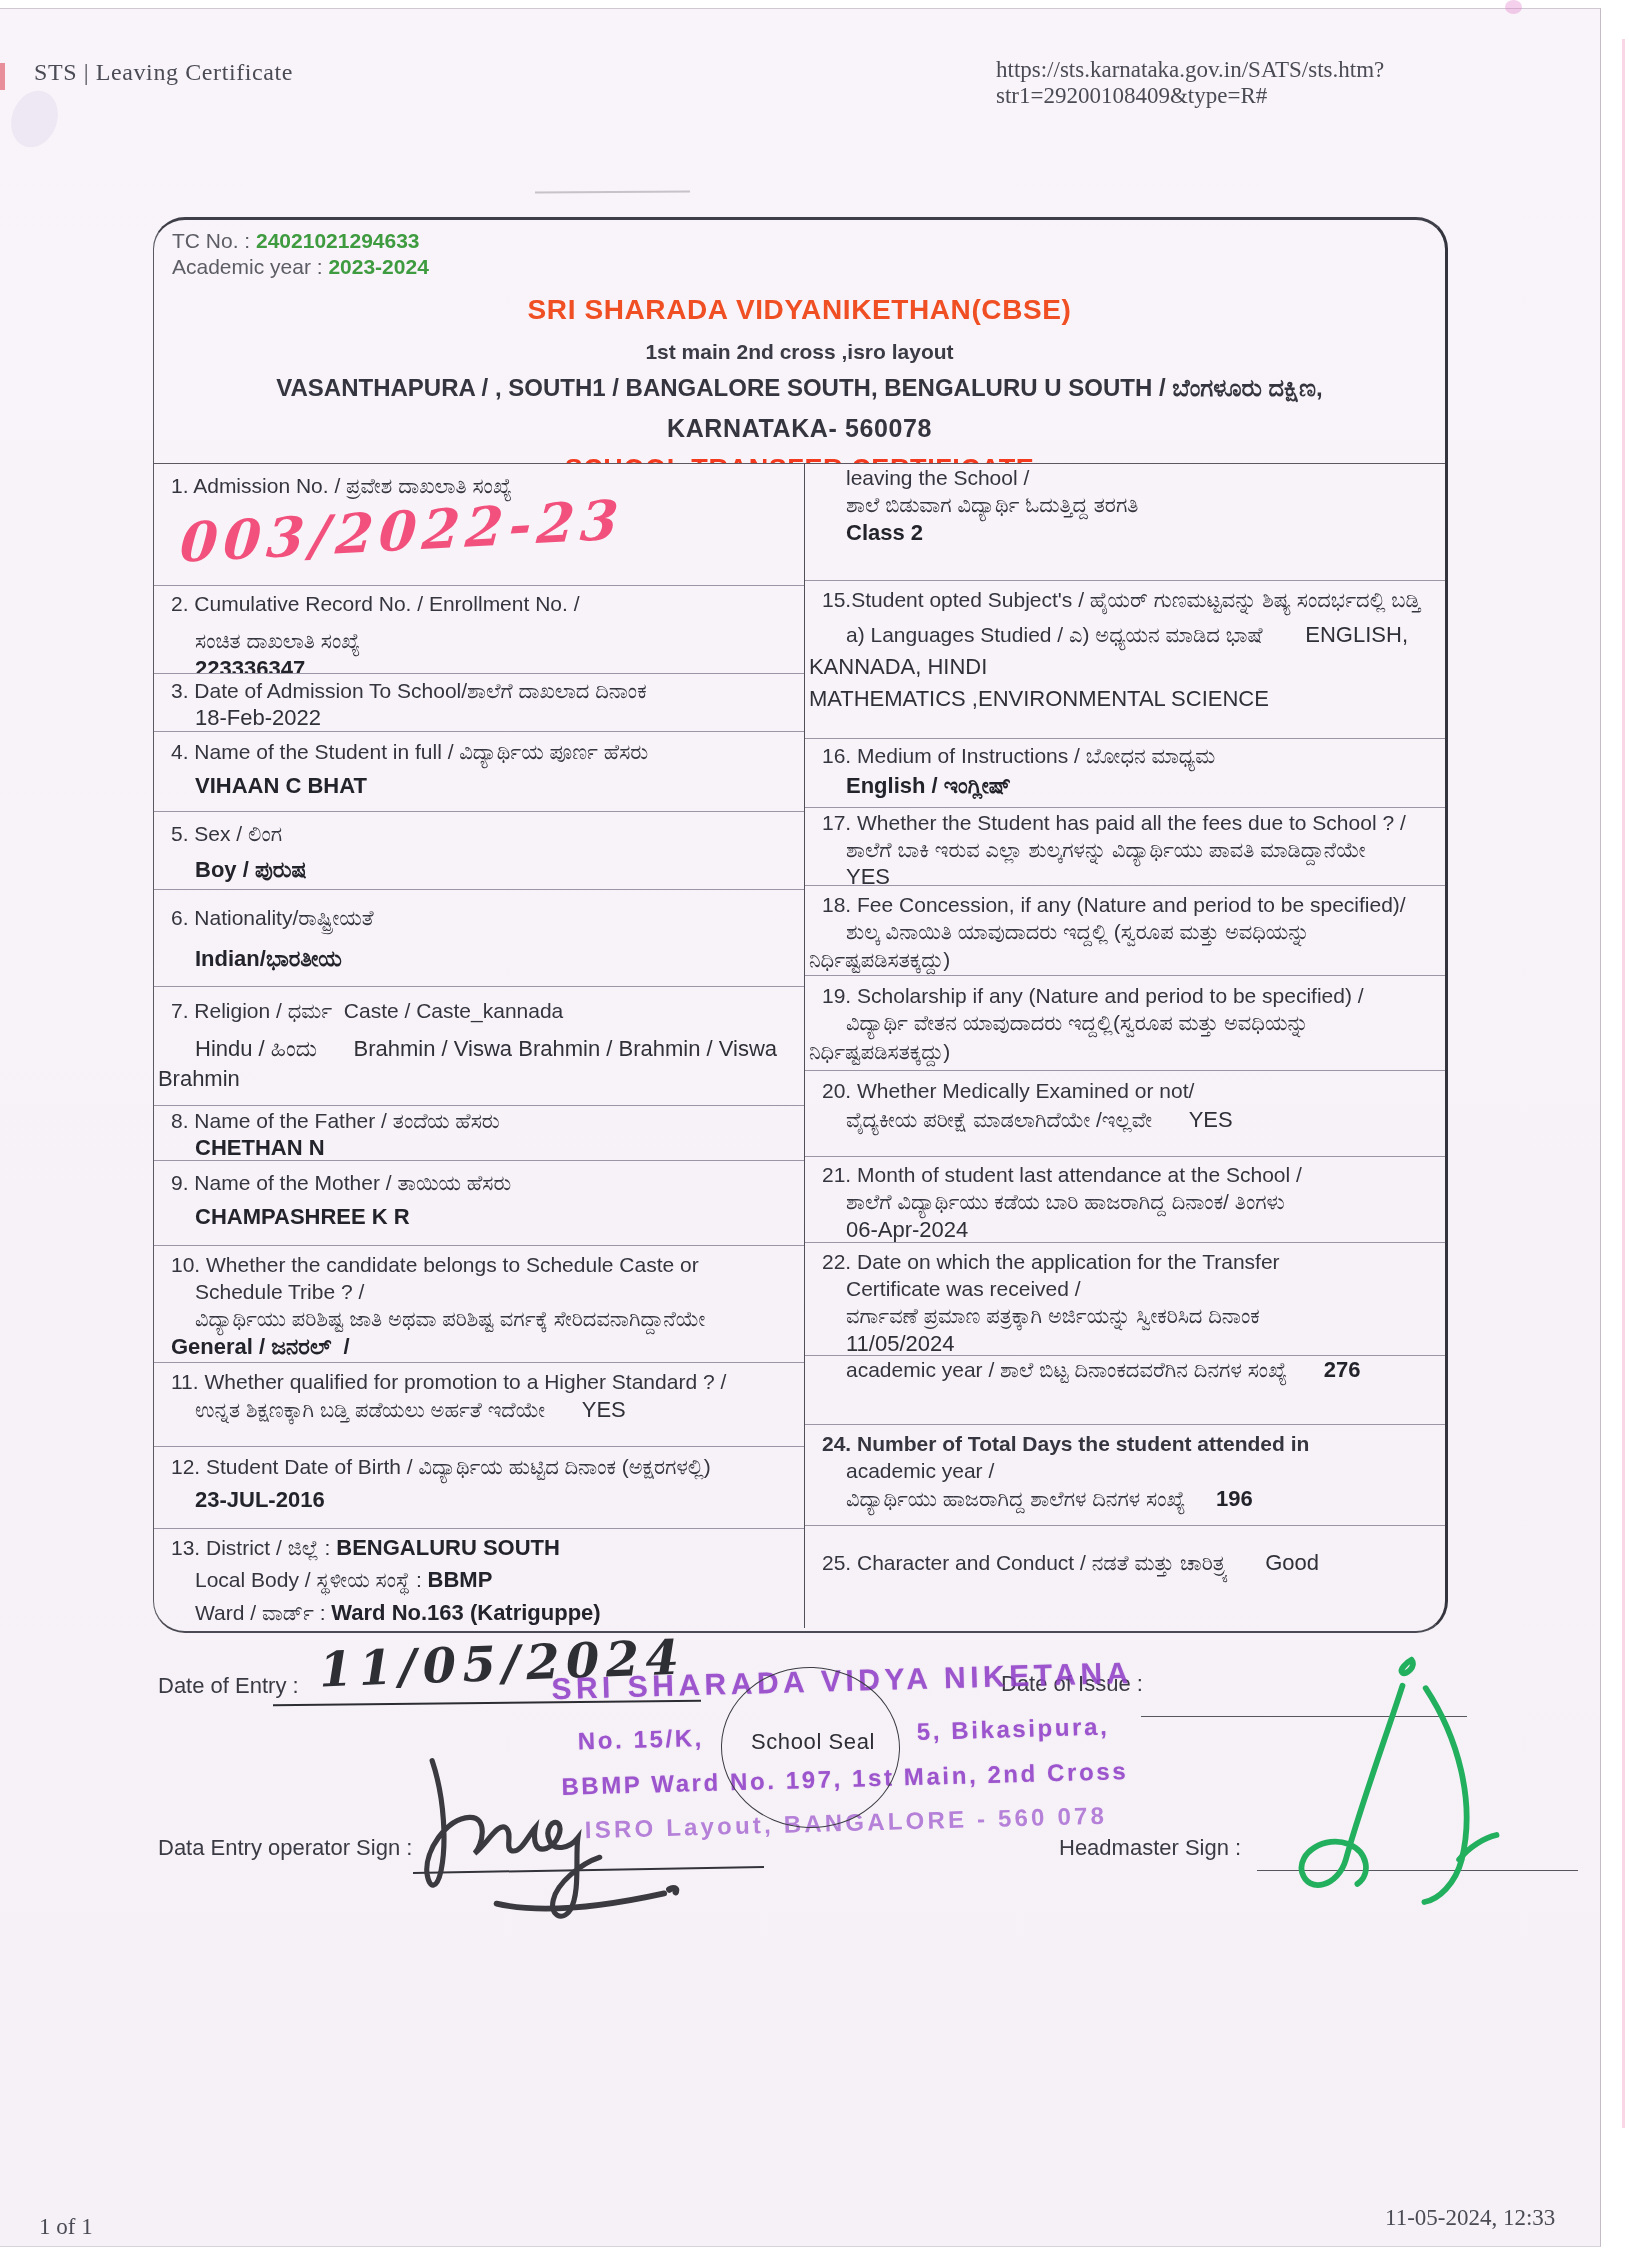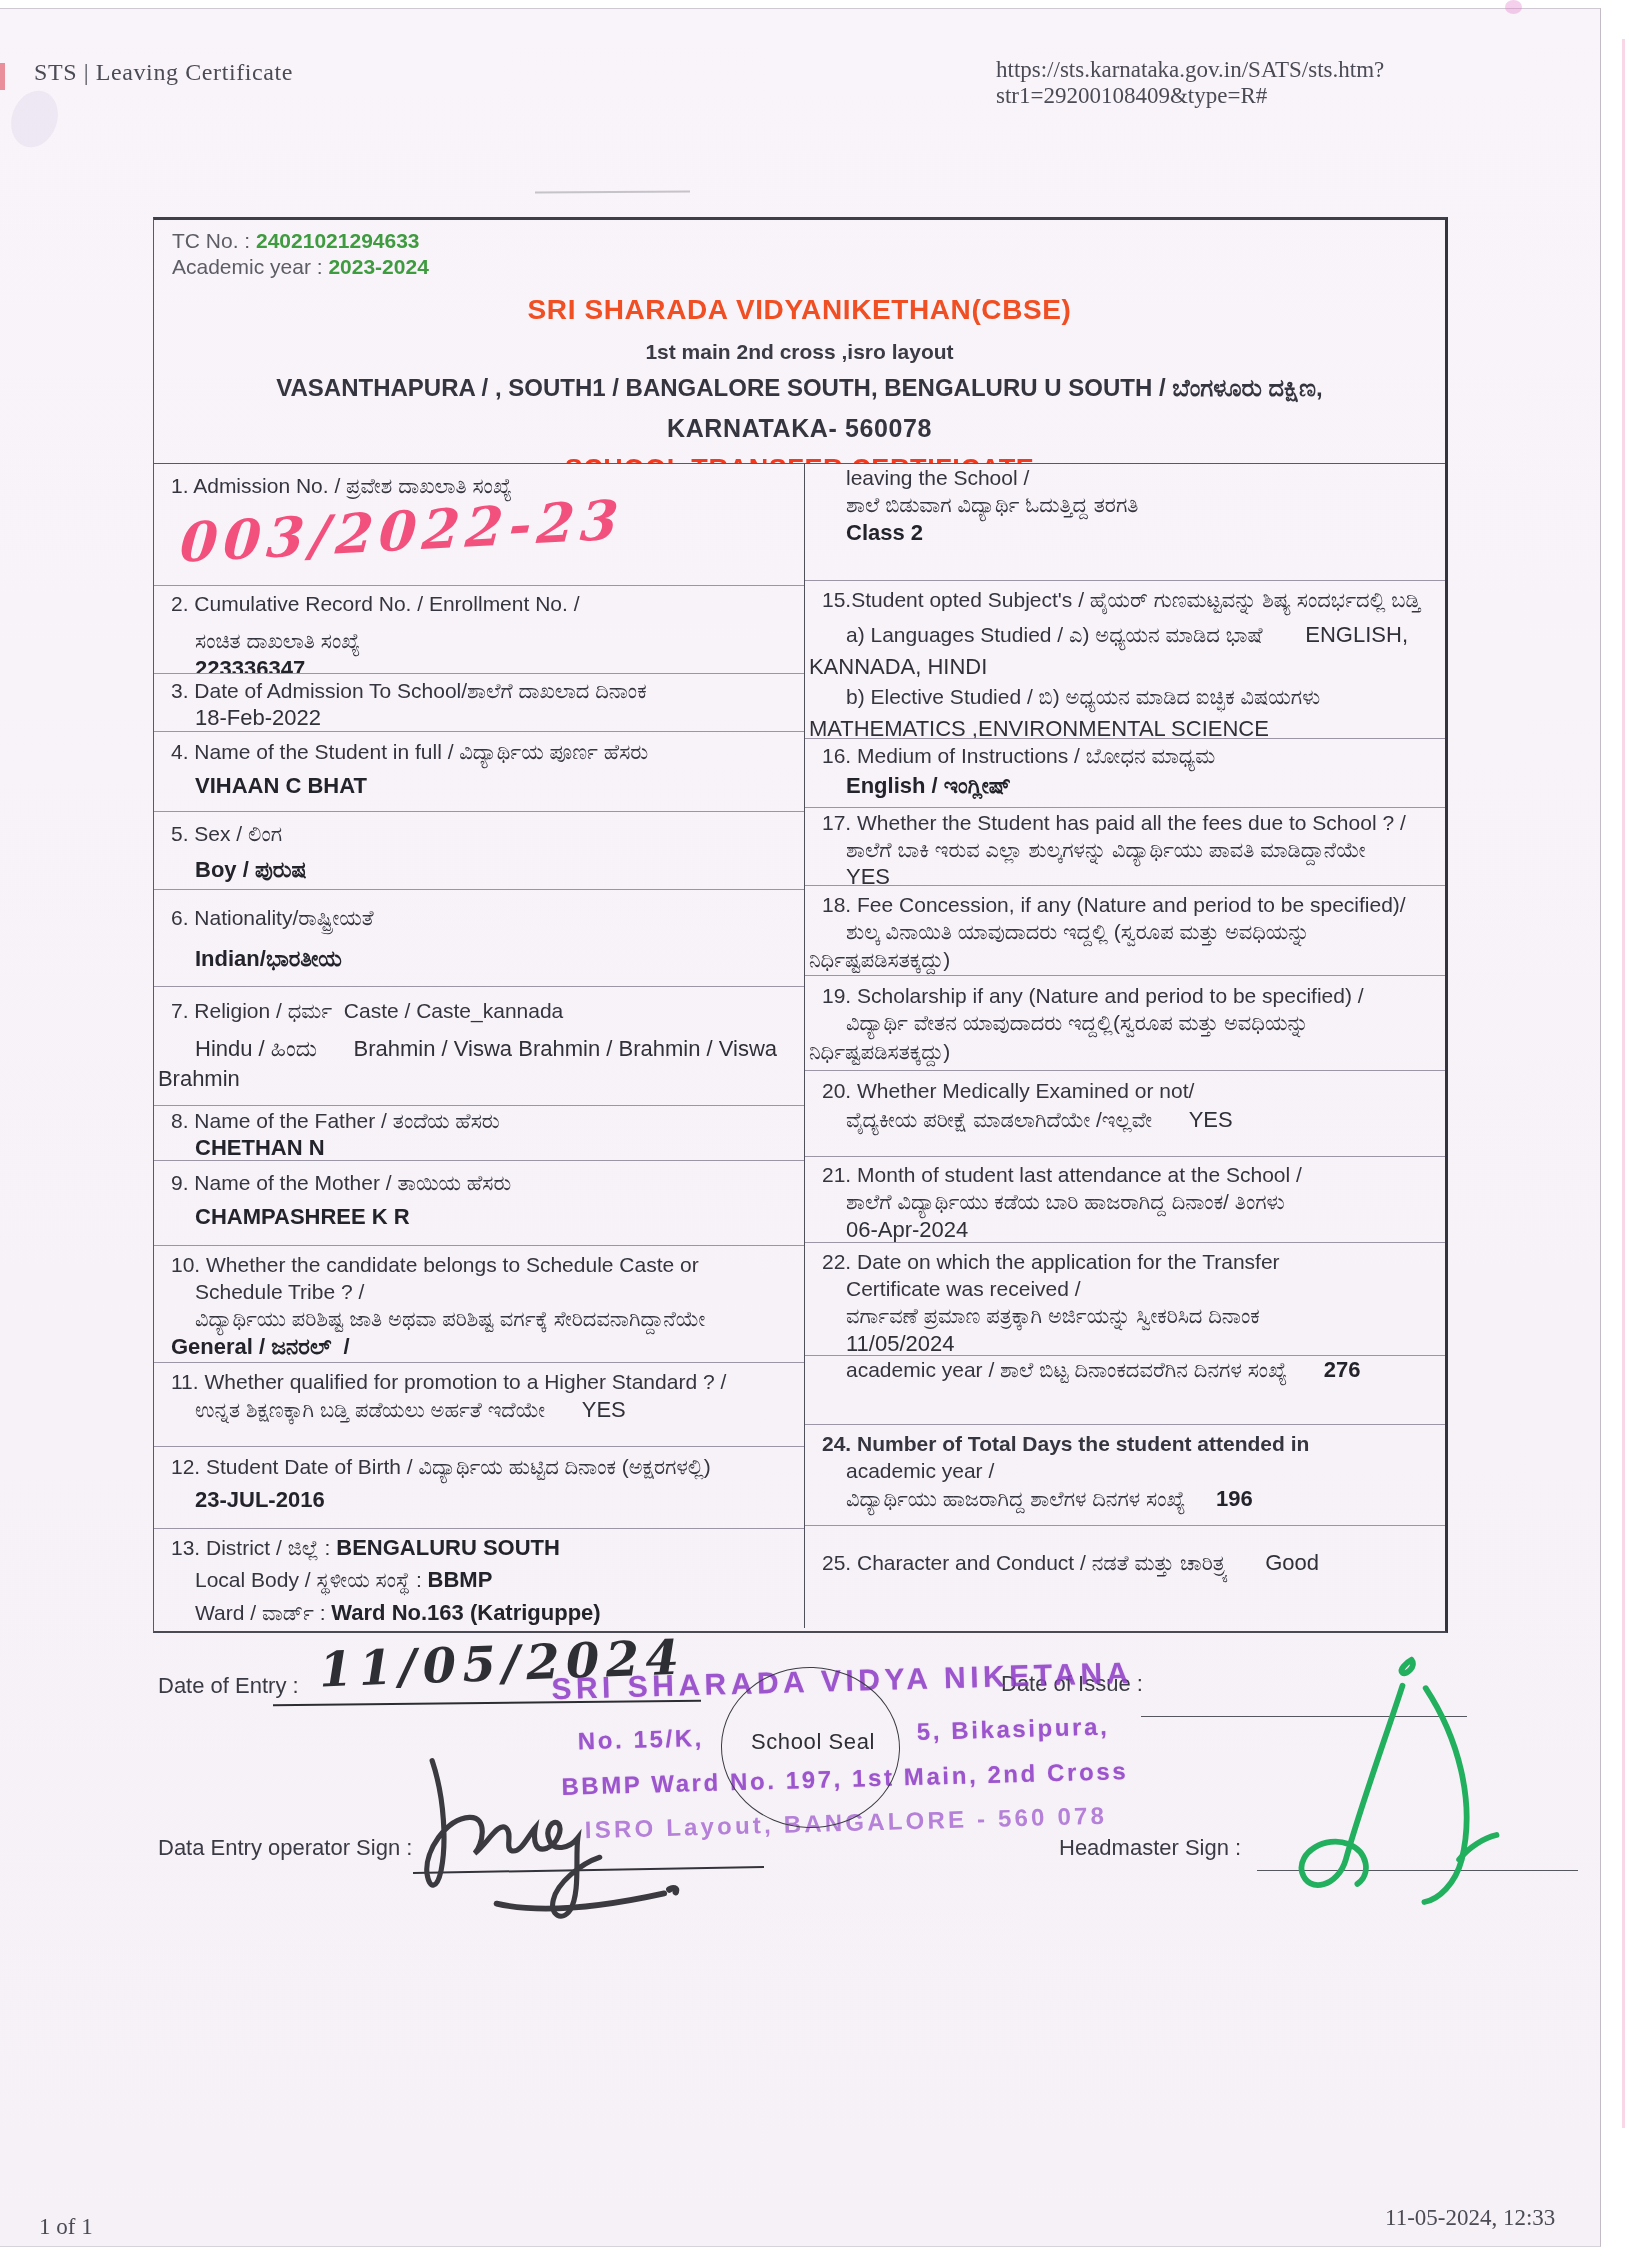--- a/index.html
+++ b/index.html
@@ -8,21 +8,21 @@
   
   #scan-page{left:0;top:7.7px;width:1600px;height:2237px;background:linear-gradient(180deg,#f9f4f9 0%,#f7f2f7 60%,#f6f1f6 100%);border-right:0.6px solid #c3bcc6;border-top:0.6px solid #cfc8d2;border-bottom:0.6px solid #d8d2da;}
   
   .serif{font-family:"Liberation Serif",serif;color:#4b4b55;}
   #print-title{left:34px;top:59px;font-size:24px;letter-spacing:0.6px;}
   #print-url{left:996px;top:57px;font-size:23px;}
   #footer-page{left:39px;top:2214px;font-size:23px;}
   #footer-datetime{left:1385px;top:2205px;font-size:23px;}
   
   #cert-table{left:153px;top:217px;width:1295px;height:1416px;box-sizing:border-box;
-    border-top:3.2px solid #3f3f49;border-left:1.9px solid #5a5a64;border-right:3.9px solid #34343e;border-bottom:2.6px solid #4a4a54;}
+    border-top:3.2px solid #3f3f49;border-left:1.9px solid #5a5a64;border-right:3.9px solid #34343e;border-bottom:2.6px solid #4a4a54;border-radius:32px;}
   #cert-header{box-sizing:border-box;height:244px;border-bottom:1.9px solid #5c5761;padding-top:7.7px;overflow:hidden;}
   .tcline{margin-left:18px;font-size:21px;color:#5d5d66;line-height:26px;white-space:pre;}
   .tcline b{color:var(--green);font-weight:bold;}
   .cent{text-align:center;}
   #school-name{margin-top:14px;font-size:28px;font-weight:bold;color:var(--accent);letter-spacing:0.6px;}
   #addr1{margin-top:14px;font-size:21px;font-weight:bold;color:#3b3b45;}
   #addr2{margin-top:10.3px;font-size:24px;font-weight:bold;color:#35353f;}
   #addr3{margin-top:11.6px;font-size:25px;font-weight:bold;color:#35353f;letter-spacing:0.6px;}
   #doc-title{margin-top:11.6px;font-size:27px;font-weight:bold;color:var(--accent2);letter-spacing:0.6px;}
   #cols{display:flex;height:1164px;}
@@ -145,21 +145,20 @@
     <div id="right-col">
         <div class="trow" style="height: 117px;">
           <div class="tline ind1" style="margin-top: 0px;"><span class="seg-lb">leaving the School /</span></div>
           <div class="tline ind1" style="margin-top: 0px;"><span class="seg-lb">ಶಾಲೆ ಬಿಡುವಾಗ ವಿದ್ಯಾರ್ಥಿ ಓದುತ್ತಿದ್ದ ತರಗತಿ</span></div>
           <div class="tline ind1" style="margin-top: 1.3px;"><span class="seg-vb">Class 2</span></div>
         </div>
         <div class="trow" style="height: 158px;">
           <div class="tline ind0" style="margin-top: 5.2px;"><span class="seg-lb">15.Student opted Subject's / ಹೈಯರ್ ಗುಣಮಟ್ಟವನ್ನು ಶಿಷ್ಯ ಸಂದರ್ಭದಲ್ಲಿ ಬಡ್ತಿ</span></div>
           <div class="tline ind1" style="margin-top: 7.7px;"><span class="seg-lb">a) Languages Studied / ಎ) ಅಧ್ಯಯನ ಮಾಡಿದ ಭಾಷೆ</span><span class="seg-vr">       ENGLISH,</span></div>
           <div class="tline ind-1" style="margin-top: 5.2px;"><span class="seg-vr">KANNADA, HINDI</span></div>
-          <div class="tline ind1" style="margin-top: 2.6px;"><span class="seg-lb">b) Elective Studied / ಬಿ) ಅಧ್ಯಯನ ಮಾಡಿದ ಐಚ್ಛಿಕ ವಿಷಯಗಳು</span></div>
           <div class="tline ind-1" style="margin-top: 5.2px;"><span class="seg-vr">MATHEMATICS ,ENVIRONMENTAL SCIENCE</span></div>
         </div>
         <div class="trow" style="height: 69px;">
           <div class="tline ind0" style="margin-top: 2.6px;"><span class="seg-lb">16. Medium of Instructions / ಬೋಧನ ಮಾಧ್ಯಮ</span></div>
           <div class="tline ind1" style="margin-top: 3.9px;"><span class="seg-vb">English / ಇಂಗ್ಲೀಷ್</span></div>
         </div>
         <div class="trow" style="height: 78px;">
           <div class="tline ind0" style="margin-top: 1.3px;"><span class="seg-lb">17. Whether the Student has paid all the fees due to School ? /</span></div>
           <div class="tline ind1" style="margin-top: 0px;"><span class="seg-lb">ಶಾಲೆಗೆ ಬಾಕಿ ಇರುವ ಎಲ್ಲಾ ಶುಲ್ಕಗಳನ್ನು ವಿದ್ಯಾರ್ಥಿಯು ಪಾವತಿ ಮಾಡಿದ್ದಾನೆಯೇ</span></div>
           <div class="tline ind1" style="margin-top: 0px;"><span class="seg-vr">YES</span></div>

